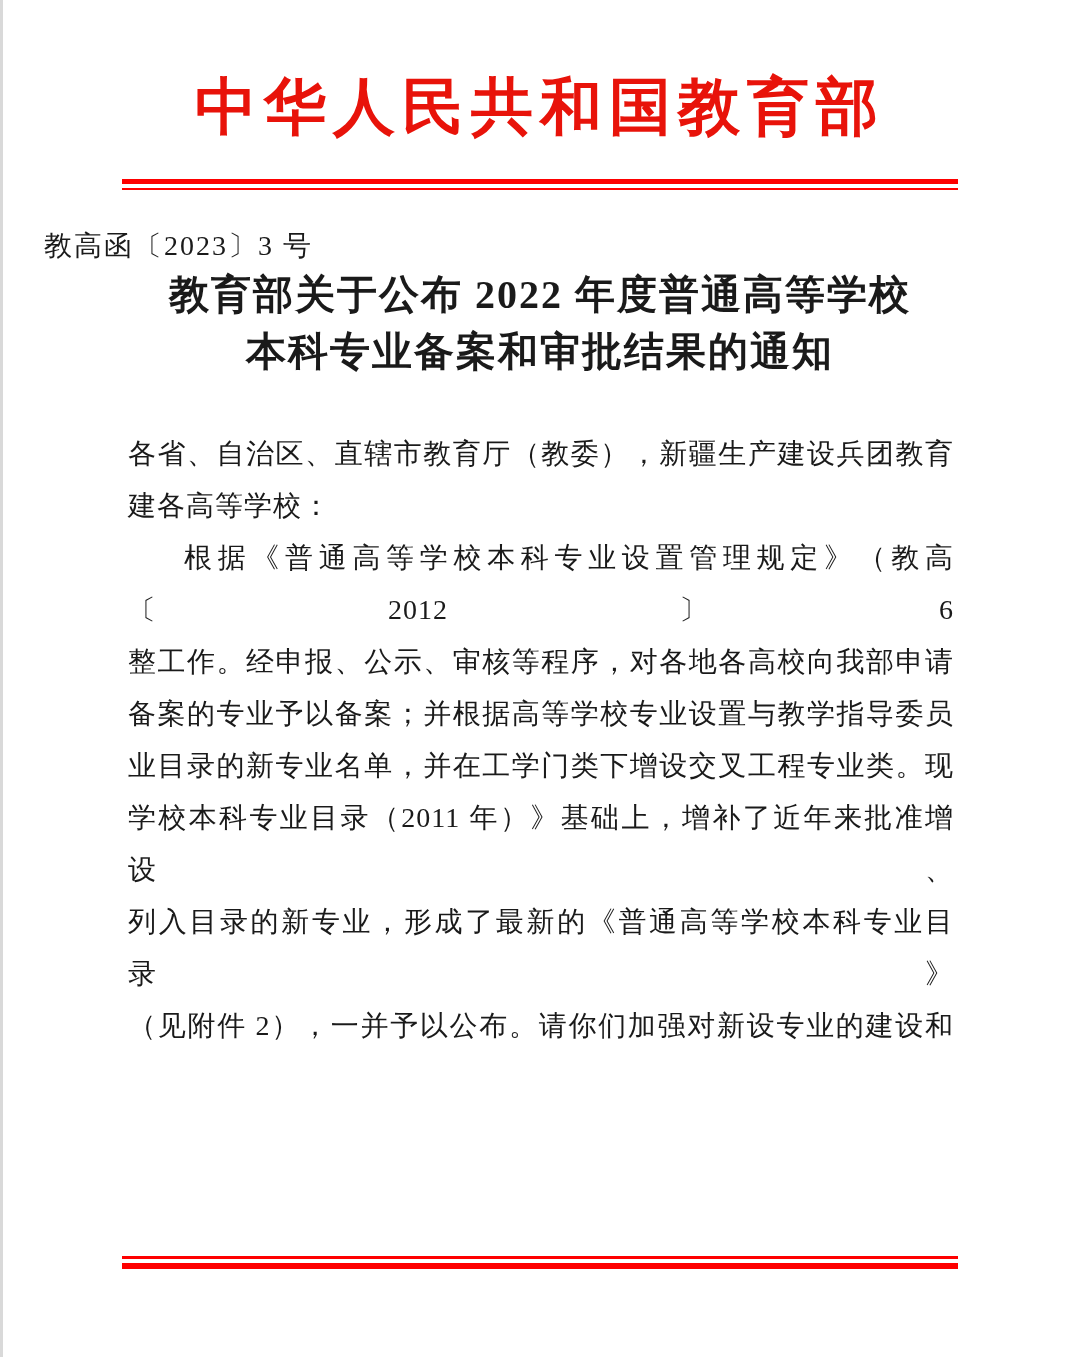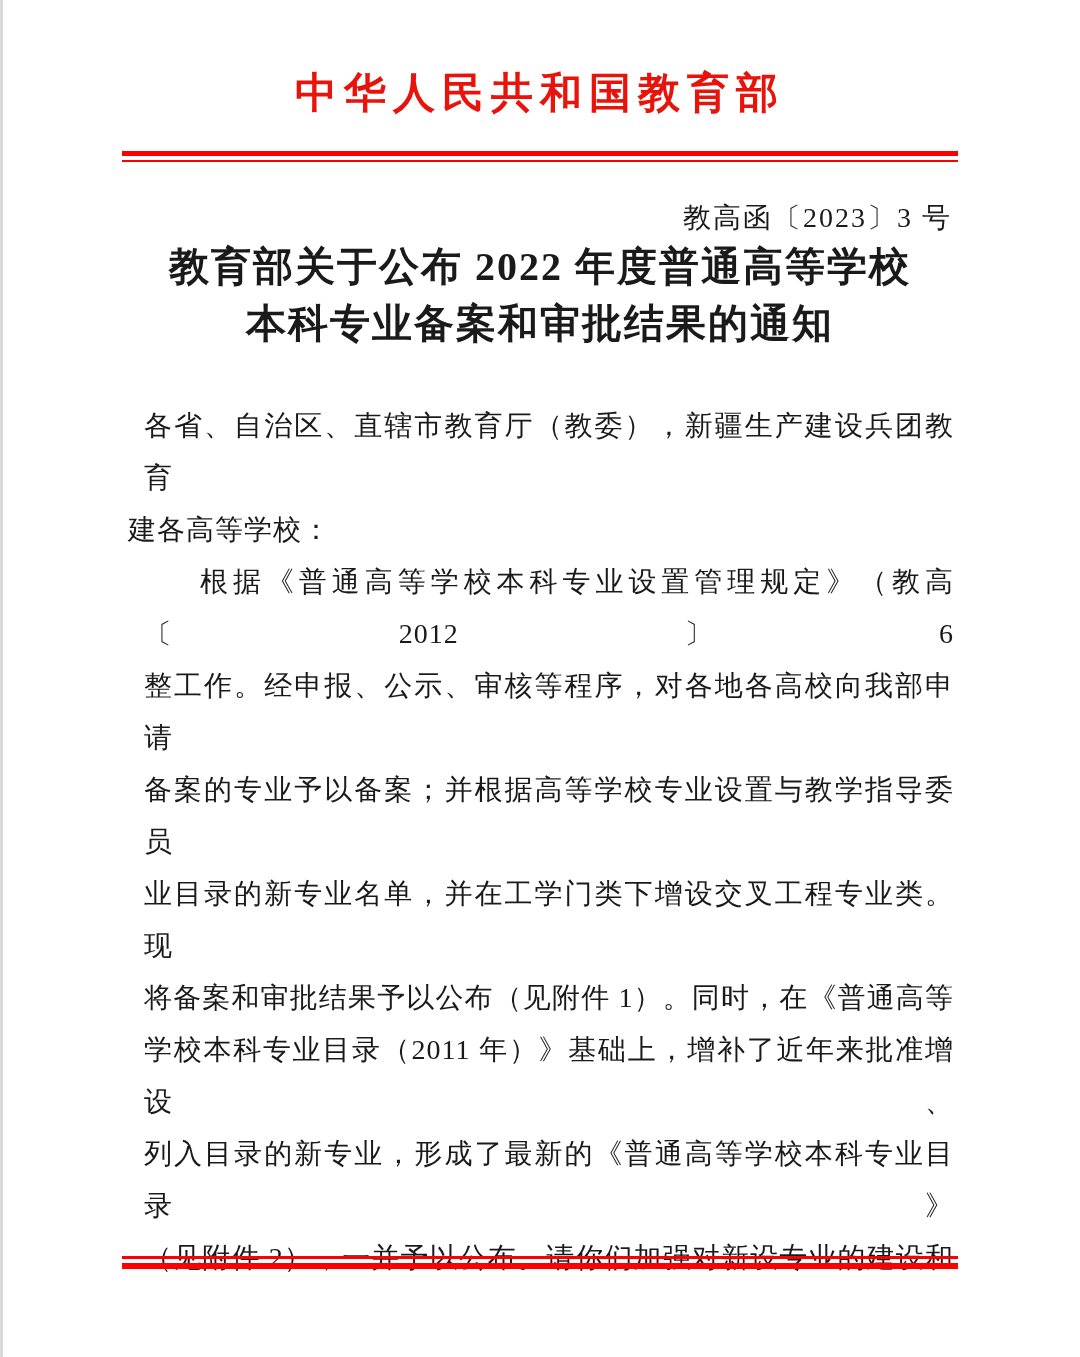--- a/index.html
+++ b/index.html
@@ -18,54 +18,54 @@
     box-shadow:inset 3px 0 0 #d9d9d9;
     font-family:"Liberation Serif","DejaVu Serif",serif;
     color:var(--ink);
   }
   
   .agency{
     margin:0 60px;
     padding-top:64px;
     text-align:center;
     color:var(--header-red);
-    font-size:42px;
+    font-size:62px;
     font-weight:700;
     letter-spacing:7px;
     line-height:1.4;
     white-space:nowrap;
   }
   .sep-header{margin:28px 122px 0 122px;}
   .sep-header .thick{height:5px;background:var(--line-red);}
   .sep-header .thin{height:2px;background:var(--line-red);margin-top:4px;}
   
   .doc-number{
     margin:36px 128px 0 0;
-    text-align:right;
     font-size:28px;
     line-height:40px;
     letter-spacing:2px;
+    padding-left:44px;
   }
   
   .notice-title{
     text-align:center;
     font-weight:700;
     font-size:40px;
     line-height:57px;
     letter-spacing:2px;
   }
   
   .content{
     margin:48px 126px 0 128px;
     font-size:28px;
     line-height:52px;
     letter-spacing:1px;
   }
   .bline{min-height:52px;}
-  .just{text-align:justify;text-align-last:justify;margin-left:16px;}
+  .just{text-align:justify;text-align-last:justify;}
   .indent{text-indent:2em;}
   
   .sep-footer{position:absolute;left:122px;right:122px;top:1256px;}
   .sep-footer .thin{height:3px;background:var(--line-red);}
   .sep-footer .thick{height:6px;background:var(--line-red);margin-top:4px;}
 </style>
 </head>
 <body>
 
 <div class="page">
@@ -89,21 +89,20 @@
     <div>
       <div class="bline just">各省、自治区、直辖市教育厅（教委），新疆生产建设兵团教育</div>
       <div class="bline">建各高等学校：</div>
     </div>
 
     <div>
       <div class="bline just indent">根据《普通高等学校本科专业设置管理规定》（教高〔2012〕6</div>
       <div class="bline just">整工作。经申报、公示、审核等程序，对各地各高校向我部申请</div>
       <div class="bline just">备案的专业予以备案；并根据高等学校专业设置与教学指导委员</div>
       <div class="bline just">业目录的新专业名单，并在工学门类下增设交叉工程专业类。现</div>
-      <div class="bline just">将备案和审批结果予以公布（见附件 1）。同时，在《普通高等</div>
       <div class="bline just">学校本科专业目录（2011 年）》基础上，增补了近年来批准增设、</div>
       <div class="bline just">列入目录的新专业，形成了最新的《普通高等学校本科专业目录》</div>
       <div class="bline just">（见附件 2），一并予以公布。请你们加强对新设专业的建设和</div>
 
     </div>
 
   </div>
 
   <div class="sep-footer">
     <div class="thin"></div>

